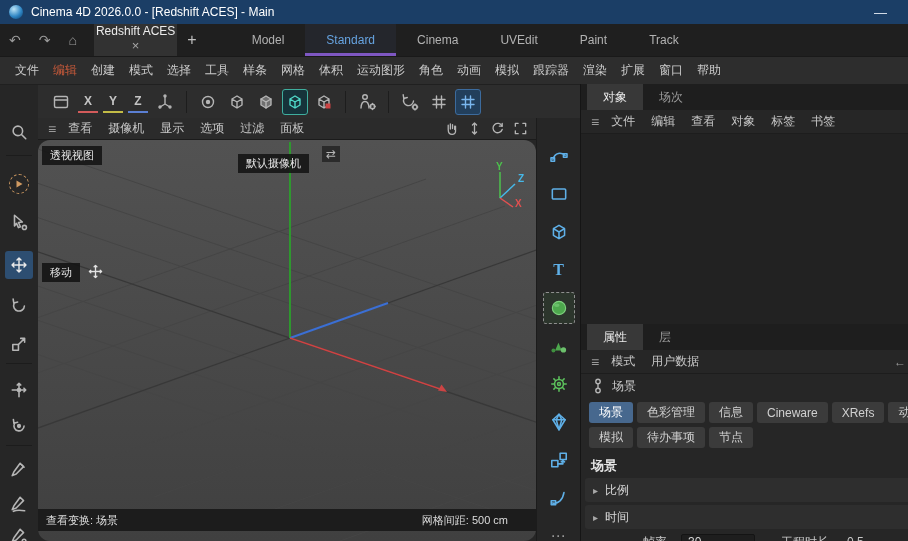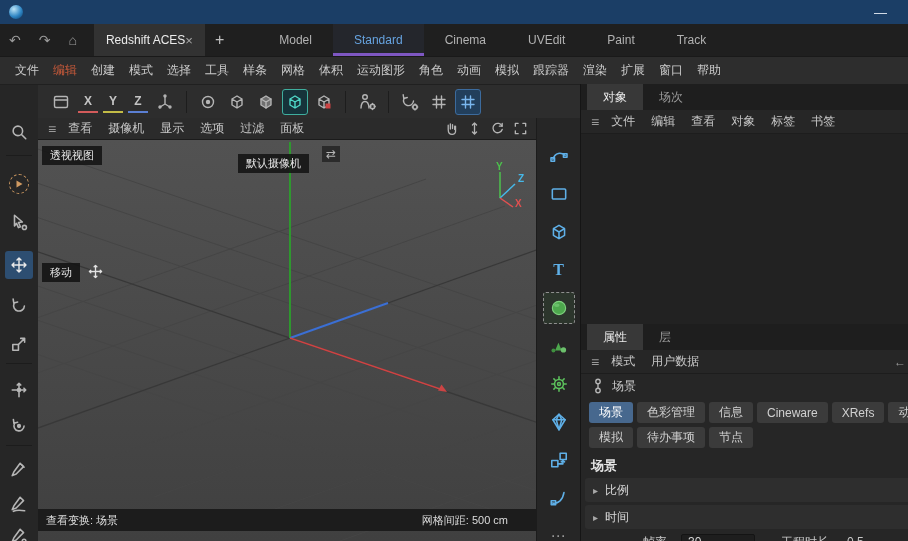--- a/index.html
+++ b/index.html
@@ -13,21 +13,21 @@
   
   .titlebar{position:absolute;left:0;top:0;width:908px;height:24px;background:#1b3e66;display:flex;align-items:center;padding:0 9px;}
   .logo{width:14px;height:14px;border-radius:50%;flex:none;margin-right:8px;
         background:radial-gradient(circle at 35% 30%,#bce4f6,#2f86c4 55%,#0a3a67);}
   .win-title{color:#fff;}
   .min-btn{margin-left:auto;color:#e8eef5;font-size:13px;padding:0 12px;}
 
   
   .tabrow{position:absolute;left:0;top:24px;width:908px;height:32px;background:#1f1f1f;display:flex;align-items:center;}
   .nav-ic{color:#9a9a9a;font-size:14px;padding:0 9px;}
-  .doc-tab{margin-left:8px;height:32px;background:#323232;display:flex;align-items:center;padding:0 12px;color:#ececec;}
+  .doc-tab{margin-left:8px;height:32px;background:#323232;display:flex;align-items:center;padding:0 2px;color:#ececec;flex-direction:column;}
   .doc-close{color:#a8a8a8;font-size:13px;}
   .add-btn{color:#c0c0c0;font-size:16px;padding:0 10px;}
   .layout-tabs{display:flex;height:32px;margin-left:24px;}
   .ltab{position:relative;display:flex;align-items:center;padding:0 21px;color:#b2b2b2;}
   .ltab.active{color:#66a3e0;background:#24262c;}
   .ltab.active::after{content:"";position:absolute;left:0;right:0;bottom:0;height:3px;background:#7e57c2;}
 
   
   .menubar{position:absolute;left:0;top:56px;width:908px;height:28px;background:#2d2d2d;border-top:1px solid #191919;
            display:flex;align-items:center;padding-left:8px;}
@@ -51,21 +51,21 @@
   .sbtn{position:absolute;left:50%;transform:translateX(-50%);width:26px;height:26px;display:flex;align-items:center;justify-content:center;border-radius:3px;}
   .sbtn.active{background:#2d4e71;width:28px;height:28px;}
   .sidebar-sep{position:absolute;left:6px;right:6px;height:1px;background:#1c1c1c;}
   .dash-circle{width:20px;height:20px;border:1.4px dashed #cf9a62;border-radius:50%;display:flex;align-items:center;justify-content:center;}
 
   
   .viewport{position:absolute;left:38px;top:118px;width:498px;height:423px;}
   .vp-menubar{height:22px;background:#2b2b2b;display:flex;align-items:center;padding:0 6px;font-size:12px;border-bottom:1px solid #1b1b1b;}
   .vp-menu-item{padding:0 8px;color:#c6c6c6;}
   .vp-right{margin-left:auto;display:flex;gap:8px;align-items:center;padding-right:2px;}
-  .vp-canvas{position:absolute;left:0;top:22px;width:498px;height:401px;background:linear-gradient(#525252,#404040);overflow:hidden;}
+  .vp-canvas{position:absolute;left:0;top:22px;width:498px;height:401px;background:linear-gradient(#525252,#404040);overflow:hidden;border-radius:12px;}
   .vp-label{position:absolute;background:rgba(18,18,18,.85);color:#e6e6e6;font-size:11px;padding:2px 8px;white-space:nowrap;}
   .gizmo{position:absolute;right:6px;top:24px;width:46px;height:50px;}
   .gz{position:absolute;font-size:10px;font-weight:bold;}
   .gz.y{color:#4cc24c;left:12px;top:-3px;}
   .gz.z{color:#46b8e8;left:34px;top:9px;}
   .gz.x{color:#e05050;left:31px;top:34px;}
   .vp-status{position:absolute;left:0;top:391px;width:498px;height:22px;background:#1c1c1c;display:flex;align-items:center;font-size:11px;color:#dcdcdc;gap:23px;}
   .vp-status .l{padding-left:8px;}
   .vp-status .r{margin-left:auto;padding-right:28px;}
   .cam-swap{position:absolute;left:284px;top:28px;color:#b5b5b5;font-size:12px;background:rgba(18,18,18,.6);padding:1px 4px;}
@@ -99,20 +99,21 @@
   .p-field{margin-left:14px;width:74px;height:17px;background:#1e1e1e;border:1px solid #141414;border-radius:2px;
            display:flex;align-items:center;padding:0 6px;color:#d8d8d8;justify-content:space-between;}
 </style>
 </head>
 <body>
 
 <div class="app">
 
   <div class="titlebar">
     <span class="logo"></span>
+    <span class="win-title">Cinema 4D 2026.0.0 - [Redshift ACES] - Main</span>
     <span class="min-btn">—</span>
   </div>
 
   <div class="tabrow">
     <span class="nav-ic">↶</span>
     <span class="nav-ic">↷</span>
     <span class="nav-ic">⌂</span>
     <div class="doc-tab">
       <span>Redshift ACES</span>
       <span class="doc-close">×</span>

